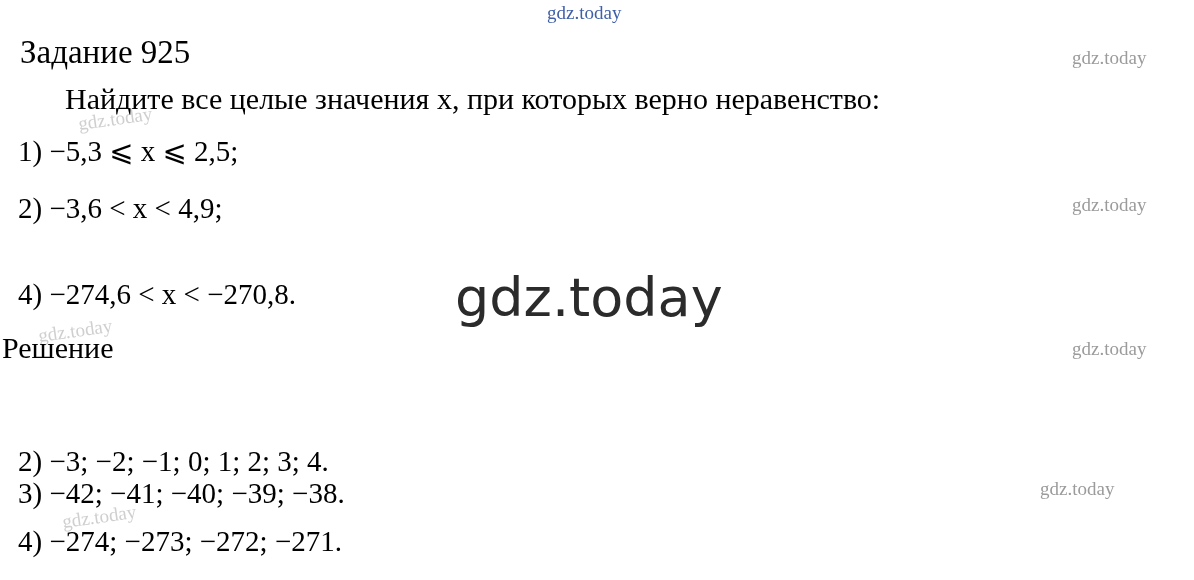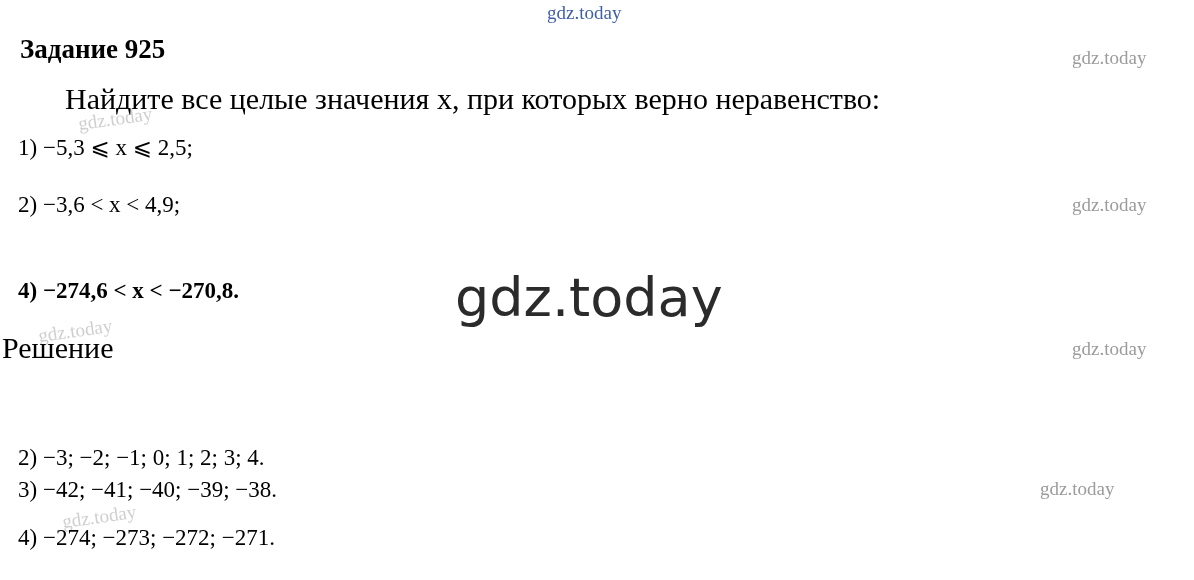--- a/index.html
+++ b/index.html
@@ -49,39 +49,39 @@
     letter-spacing: 0px;
     white-space: nowrap;
     user-select: none;
   }
 
   
   .title {
     position: absolute;
     left: 20px;
     top: 34px;
-    font-size: 27px;
-    font-weight: bold;
+    font-size: 33px;
+    font-weight: normal;
     font-family: "Liberation Serif", serif;
     white-space: nowrap;
   }
 
   .prompt {
     position: absolute;
     left: 20px;
     top: 82px;
     font-size: 30px;
     white-space: nowrap;
     margin-left: 45px;
   }
 
   .line {
     position: absolute;
     left: 18px;
-    font-size: 23px;
+    font-size: 29px;
     white-space: nowrap;
   }
 
   .solution-head {
     position: absolute;
     left: 2px;
     top: 331px;
     font-size: 30px;
     white-space: nowrap;
   }
@@ -103,21 +103,21 @@
   <div class="wm wm-faint" style="left:62px; top:506px;">gdz.today</div>
 
   <div class="wm-big" style="left:455px; top:266px;">gdz.today</div>
 
   <div class="title">Задание 925</div>
 
   <div class="prompt">Найдите все целые значения х, при которых верно неравенство:</div>
 
   <div class="line" style="top:134px;">1) −5,3 ⩽ х ⩽ 2,5;</div>
   <div class="line" style="top:192px;">2) −3,6 &lt; х &lt; 4,9;</div>
-  <div class="line" style="top:278px;font-weight:bold;">4) −274,6 &lt; х &lt; −270,8.</div>
+  <div class="line" style="top:278px;">4) −274,6 &lt; х &lt; −270,8.</div>
 
   <div class="solution-head">Решение</div>
 
   <div class="line" style="top:445px;">2) −3; −2; −1; 0; 1; 2; 3; 4.</div>
   <div class="line" style="top:477px;">3) −42; −41; −40; −39; −38.</div>
   <div class="line" style="top:525px;">4) −274; −273; −272; −271.</div>
 
 </div>
 
 </body></html>

